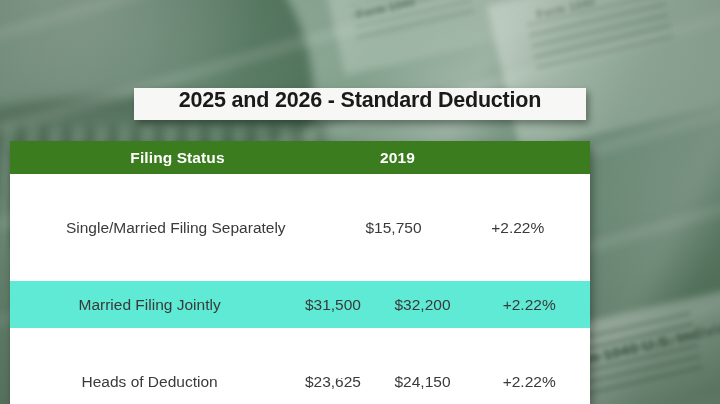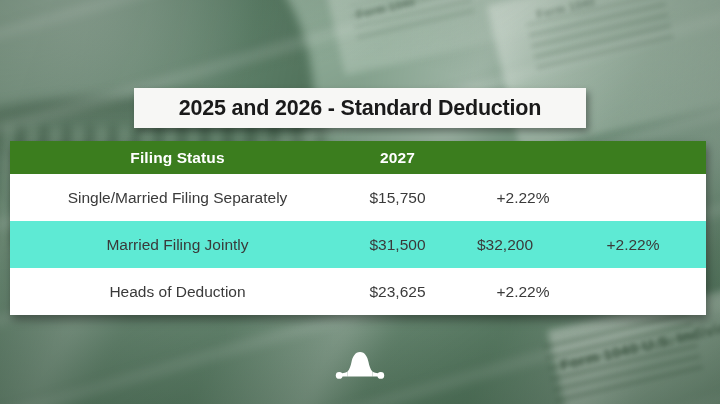--- a/index.html
+++ b/index.html
@@ -131,61 +131,62 @@
       radial-gradient(ellipse at 50% 46%, rgba(0,0,0,0) 40%, rgba(20,44,26,0.30) 100%),
       linear-gradient(180deg, rgba(255,255,255,0.05), rgba(30,58,36,0.16));
   }
 
   
   .title-plaque {
     position: absolute;
     left: 134px;
     top: 88px;
     width: 452px;
-    height: 40px;
+    height: 32px;
     background: #f7f7f5;
     box-shadow: 3px 4px 7px rgba(0,0,0,0.35);
     display: flex;
-    align-items: center;
+    align-items: flex-start;
     justify-content: center;
   }
   .title-text {
     font-size: 21.5px;
     font-weight: bold;
     color: #1a1a1a;
     letter-spacing: -0.2px;
     white-space: nowrap;
   }
 
   
   .table-card {
     position: absolute;
     left: 10px;
     top: 141px;
-    width: 696px;
+    width: 580px;
     background: #ffffff;
     box-shadow: 2px 5px 9px rgba(0,0,0,0.38);
   }
   .t-row {
     display: flex;
     align-items: center;
   }
   .t-head {
     background: #3b7d1e;
     height: 33px;
   }
   .t-head .cell {
     color: #ffffff;
     font-size: 15.5px;
     font-weight: bold;
     letter-spacing: 0.1px;
   }
   .t-body-row {
     height: 47px;
     background: #ffffff;
+    margin-top: 30px;
   }
   .t-body-row.alt {
     background: #5eead4;
   }
   .t-body-row .cell {
     color: #3a3a3a;
     font-size: 15.5px;
     font-weight: normal;
   }
   .cell {
@@ -239,39 +240,40 @@
   </div>
 
   <div class="title-plaque">
     <span class="title-text">2025 and 2026 - Standard Deduction</span>
   </div>
 
   <div class="table-card">
 
     <div class="t-row t-head">
       <div class="cell c-status">Filing Status</div>
-      <div class="cell c-2025">2027</div>
+      <div class="cell c-2025">2019</div>
     </div>
 
     <div class="t-row t-body-row">
       <div class="cell c-status">Single/Married Filing Separately</div>
       <div class="cell c-2025">$15,750</div>
       <div class="cell c-change">+2.22%</div>
     </div>
 
     <div class="t-row t-body-row alt">
       <div class="cell c-status">Married Filing Jointly</div>
       <div class="cell c-2025">$31,500</div>
       <div class="cell c-2026">$32,200</div>
       <div class="cell c-change">+2.22%</div>
     </div>
 
     <div class="t-row t-body-row">
       <div class="cell c-status">Heads of Deduction</div>
       <div class="cell c-2025">$23,625</div>
+      <div class="cell c-2026">$24,150</div>
       <div class="cell c-change">+2.22%</div>
     </div>
 
   </div>
 
   <div class="logo">
     <svg width="52" height="34" viewBox="0 0 52 34" aria-hidden="true">
       <path d="M26 3
                C21 3 18.5 8 17.5 13
                C16.8 16.6 15.6 20.5 13.6 22.6

